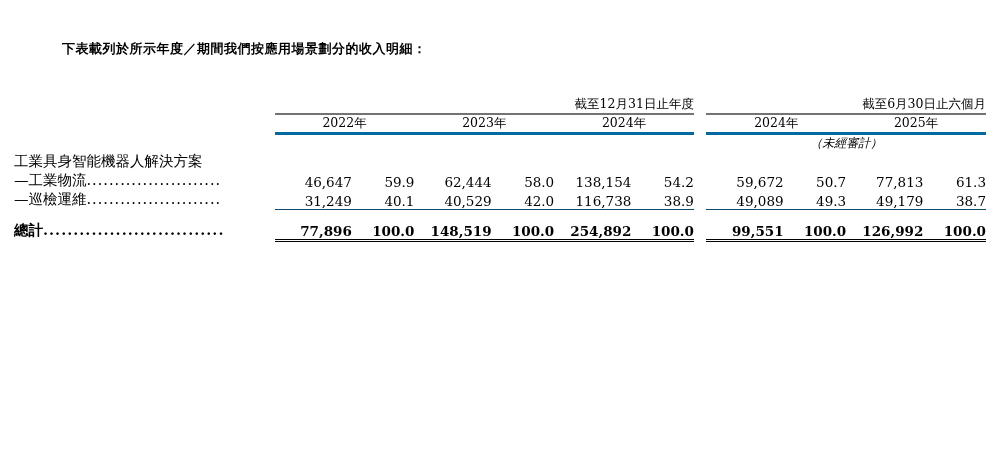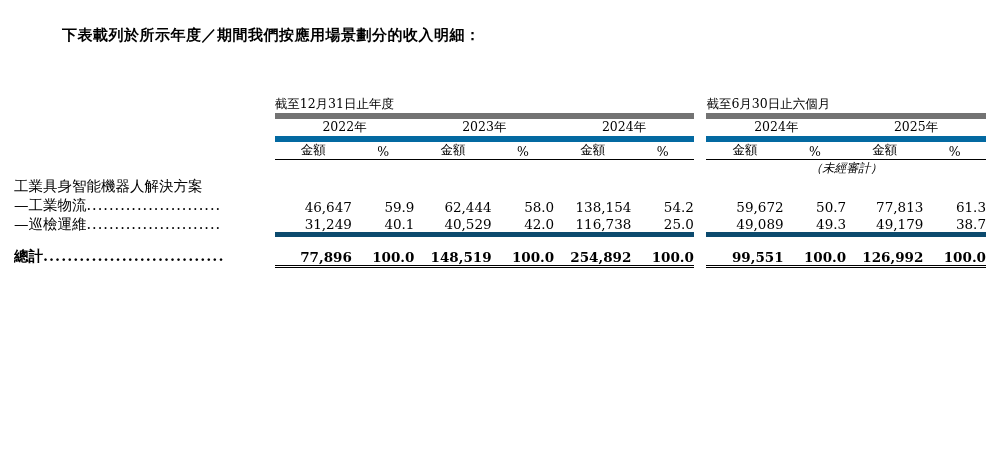--- a/index.html
+++ b/index.html
@@ -15,22 +15,22 @@
     color: #000000;
   }
   .page {
     position: relative;
     width: 1000px;
     height: 464px;
   }
   .intro {
     position: absolute;
     left: 62px;
-    top: 26px;
-    font-size: 15px;
+    top: 40px;
+    font-size: 13px;
     font-weight: bold;
     letter-spacing: 0.5px;
     white-space: nowrap;
   }
   table.fin {
     position: absolute;
     left: 14px;
     top: 96px;
     border-collapse: collapse;
     font-size: 13px;
@@ -41,33 +41,33 @@
     font-weight: normal;
     vertical-align: bottom;
   }
   
   .col-label { width: 250px; }
   .col-amt   { width: 74px; }
   .col-pct   { width: 60px; }
   .col-gap   { width: 12px; }
 
   .grp-head {
-    text-align: left;
+    text-align: right;
     font-size: 12.5px;
     font-weight: bold;
     padding-bottom: 3px;
-    border-bottom: 6px solid #737373;
+    border-bottom: 2px solid #737373;
   }
   .yr-head {
     text-align: center;
     font-size: 12.5px;
     font-weight: bold;
     padding-top: 10px;
     padding-bottom: 4px;
-    border-bottom: 6px solid #0369a1;
+    border-bottom: 3px solid #0369a1;
   }
   .sub-head {
     text-align: center;
     font-size: 12.5px;
     font-weight: bold;
     padding-top: 8px;
     padding-bottom: 4px;
     border-bottom: 1px solid #000;
   }
   .note-row td {
@@ -104,21 +104,21 @@
     padding-top: 8px;
     padding-right: 4px;
     white-space: nowrap;
   }
   .total-row .item-label,
   .total-row .num {
     font-weight: bold;
     padding-top: 12px;
   }
   .total-row .num {
-    border-top: 5px solid #0c4a6e;
+    border-top: 1px solid #0c4a6e;
   }
   .total-underline td.num-ul {
     border-top: 3px double #000;
     height: 0;
     padding: 0;
   }
   .dots {
     letter-spacing: 1px;
   }
 </style>
@@ -156,34 +156,20 @@
     <tr>
       <td></td>
       <td class="yr-head" colspan="2">2022年</td>
       <td class="yr-head" colspan="2">2023年</td>
       <td class="yr-head" colspan="2">2024年</td>
       <td></td>
       <td class="yr-head" colspan="2">2024年</td>
       <td class="yr-head" colspan="2">2025年</td>
     </tr>
 
-    <tr>
-      <td></td>
-      <td class="sub-head">金額</td>
-      <td class="sub-head">%</td>
-      <td class="sub-head">金額</td>
-      <td class="sub-head">%</td>
-      <td class="sub-head">金額</td>
-      <td class="sub-head">%</td>
-      <td></td>
-      <td class="sub-head">金額</td>
-      <td class="sub-head">%</td>
-      <td class="sub-head">金額</td>
-      <td class="sub-head">%</td>
-    </tr>
 
     <tr class="note-row">
       <td></td>
       <td colspan="7"></td>
       <td colspan="4">（未經審計）</td>
     </tr>
 
 
     <tr class="section-row">
       <td colspan="12">工業具身智能機器人解決方案</td>
@@ -204,21 +190,21 @@
       <td class="num">61.3</td>
     </tr>
 
     <tr>
       <td class="item-label"><span>—巡檢運維</span><span class="dots">........................</span></td>
       <td class="num">31,249</td>
       <td class="num">40.1</td>
       <td class="num">40,529</td>
       <td class="num">42.0</td>
       <td class="num">116,738</td>
-      <td class="num">25.0</td>
+      <td class="num">38.9</td>
       <td></td>
       <td class="num">49,089</td>
       <td class="num">49.3</td>
       <td class="num">49,179</td>
       <td class="num">38.7</td>
     </tr>
 
     <tr class="total-row">
       <td class="item-label"><span>總計</span><span class="dots">..............................</span></td>
       <td class="num">77,896</td>

